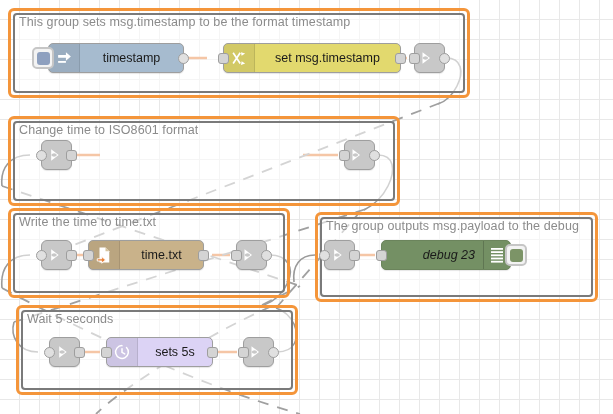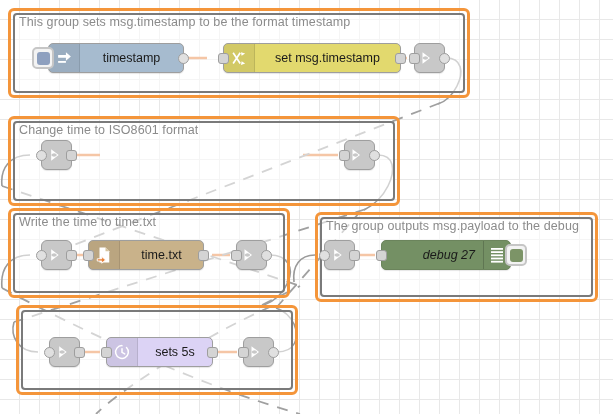--- a/index.html
+++ b/index.html
@@ -338,40 +338,41 @@
     <svg width="20" height="20" viewBox="0 0 24 24">
       <path d="M5 5 l9 7 -9 7 z" fill="#ffffff"></path>
       <path d="M12 12 a4 4 0 0 1 -7 0 a4 4 0 0 1 7 0 z" fill="#c8c8c8"></path>
       <rect x="15" y="6" width="7" height="12" fill="#c8c8c8"></rect>
     </svg>
     <div class="port round" style="left:-6px;"></div>
     <div class="port" style="right:-6px;"></div>
   </div>
 
   <div class="node debugnode" style="left:381px; top:240px; width:130px; background:#749064; border-color:#6b845c;">
-    <div class="nlabel">debug 27</div>
+    <div class="nlabel">debug 23</div>
     <div class="debug-lines">
       <svg width="14" height="16" viewBox="0 0 14 16">
         <g fill="#ffffff">
           <rect x="1" y="1" width="12" height="1.8"></rect>
           <rect x="1" y="4.2" width="12" height="1.8"></rect>
           <rect x="1" y="7.4" width="12" height="1.8"></rect>
           <rect x="1" y="10.6" width="12" height="1.8"></rect>
           <rect x="1" y="13.8" width="12" height="1.8"></rect>
         </g>
       </svg>
     </div>
     <div class="debug-btn">
         <i></i>
       </div>
     <div class="port" style="left:-6px;"></div>
   </div>
 
   <div class="group" style="left:16px; top:305px; width:282px; height:90px;">
     <div class="group-inner"></div>
+    <div class="group-label">Wait 5 seconds</div>
   </div>
 
   <div class="linknode" style="left:49px; top:337px;">
     <svg width="20" height="20" viewBox="0 0 24 24">
       <path d="M5 5 l9 7 -9 7 z" fill="#ffffff"></path>
       <path d="M12 12 a4 4 0 0 1 -7 0 a4 4 0 0 1 7 0 z" fill="#c8c8c8"></path>
       <rect x="15" y="6" width="7" height="12" fill="#c8c8c8"></rect>
     </svg>
     <div class="port round" style="left:-6px;"></div>
     <div class="port" style="right:-6px;"></div>

